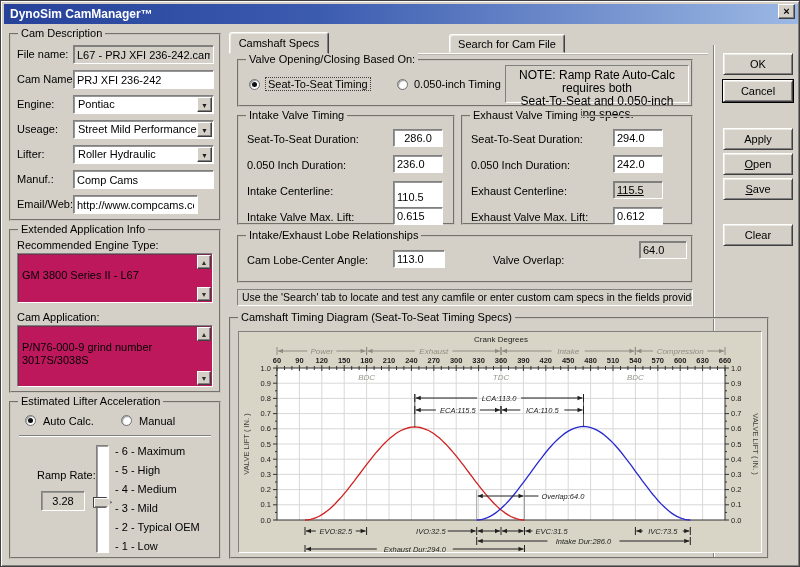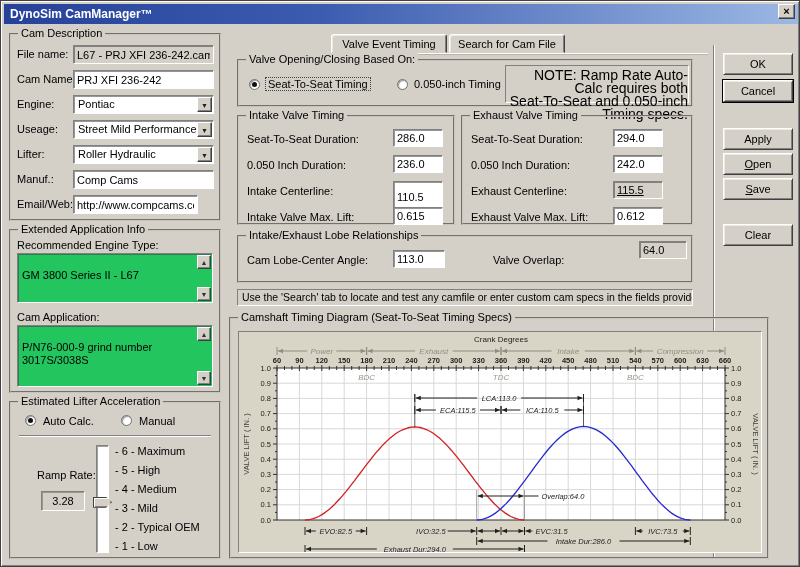--- a/index.html
+++ b/index.html
@@ -19,21 +19,21 @@
   .inp { position:absolute; background:#fff; border:1px solid; border-color:#808080 #fff #fff #808080;
     box-shadow: inset 1px 1px 0 rgba(64,64,64,.55); font-family:"Liberation Sans",sans-serif;
     font-size:11px; padding:2px 3px; height:19px; color:#000; }
   .inp.ro { background:#d4d0c8; }
   .sel { position:absolute; background:#fff; border:1px solid; border-color:#808080 #fff #fff #808080;
     box-shadow: inset 1px 1px 0 rgba(64,64,64,.55); height:19px; }
   .sel .sel-txt { position:absolute; left:4px; top:2px; white-space:nowrap; }
   .sel .sel-arrow { position:absolute; right:1px; top:1px; bottom:1px; width:15px; background:#d4d0c8;
     border:1px solid; border-color:#fff #404040 #404040 #fff; box-shadow: inset -1px -1px 0 #808080;
     font-size:7px; text-align:center; line-height:15px; color:#202020; }
-  .ta { position:absolute; background:#22c55e; border:1px solid; border-color:#808080 #fff #fff #808080;
+  .ta { position:absolute; background:#be185d; border:1px solid; border-color:#808080 #fff #fff #808080;
     box-shadow: inset 1px 1px 0 rgba(64,64,64,.55); padding:2px 18px 2px 4px; white-space:pre-line; line-height:13px; }
   .sb { position:absolute; right:1px; width:14px; height:14px; background:#d4d0c8;
     border:1px solid; border-color:#fff #404040 #404040 #fff; box-shadow: inset -1px -1px 0 #808080;
     font-size:7px; color:#303030; text-align:center; line-height:13px; }
   .sb.up { top:1px; } .sb.dn { bottom:1px; }
   .radio { position:absolute; width:11px; height:11px; border-radius:50%; background:#fff;
     border:1px solid #707070; box-shadow: inset 1px 1px 1px #9a9a9a; }
   .radio.checked::after { content:""; position:absolute; left:2px; top:2px; width:5px; height:5px;
     border-radius:50%; background:#101010; }
   .focus-dots { outline:1px dotted #404040; }
@@ -43,21 +43,21 @@
   .btn.default { box-shadow: 0 0 0 1px #000, inset 1px 1px 0 #ece9e2, inset -1px -1px 0 #808080; }
   .tab { position:absolute; background:#d4d0c8; text-align:center;
     border:1px solid; border-color:#fff #404040 transparent #fff;
     box-shadow: inset 1px 1px 0 #ece9e2, inset -1px 0 0 #808080;
     border-top-left-radius:3px; border-top-right-radius:3px; }
   .tab.active { z-index:3; font-weight:normal; }
   .tabline { position:absolute; height:1px; background:#fff; box-shadow:0 1px 0 #b8b4ac; }
   .hr { position:absolute; height:0; border-top:1px solid #808080; border-bottom:1px solid #fff; }
   .vdiv { position:absolute; width:0; border-left:1px solid #808080; border-right:1px solid #fff; }
   .notebox { position:absolute; border:1px solid; border-color:#808080 #fff #fff #808080;
-    font-size:14px; text-align:right; padding-top:3px; line-height:13px; }
+    font-size:12px; text-align:center; padding-top:3px; line-height:13px; }
   .searchnote { position:absolute; border:1px solid; border-color:#808080 #fff #fff #808080;
     font-size:10.5px; padding:1px 0 0 4px; white-space:nowrap; overflow:hidden; }
   .slider-track { position:absolute; width:13px; background:#fff; border:1px solid;
     border-color:#808080 #fff #fff #808080; box-shadow: inset 1px 1px 0 rgba(64,64,64,.5); }
   .slider-thumb { position:absolute; width:19px; height:11px; background:#d4d0c8;
     border:1px solid #404040; box-shadow: inset 1px 1px 0 #fff, inset -1px -1px 0 #808080;
     clip-path: polygon(0 0, 68% 0, 100% 50%, 68% 100%, 0 100%); }
   .scale-row { position:absolute; white-space:nowrap; }
   .rampbox { position:absolute; background:#d4d0c8; border:1px solid; border-color:#808080 #fff #fff #808080;
     box-shadow: inset 1px 1px 0 rgba(64,64,64,.4); text-align:center; line-height:18px; }
@@ -131,22 +131,22 @@
     <div class="slider-track" style="left:85px; top:42px; height:108px;"></div>
     <div class="slider-thumb" id="ramp-thumb" style="left: 82px; top: 93.68px;"></div>
     <div class="scale-row" style="left:104px; top:42px;">- 6 - Maximum</div>
     <div class="scale-row" style="left:104px; top:61px;">- 5 - High</div>
     <div class="scale-row" style="left:104px; top:80px;">- 4 - Medium</div>
     <div class="scale-row" style="left:104px; top:99px;">- 3 - Mild</div>
     <div class="scale-row" style="left:104px; top:118px;">- 2 - Typical OEM</div>
     <div class="scale-row" style="left:104px; top:137px;">- 1 - Low</div>
   </div>
 
-  <div class="tab" style="left:330px; top:33px; width:116px; height:19px; line-height:18px;">
-    <span>Valve Event Timing</span>
+  <div class="tab active" style="left:228px; top:31px; width:100px; height:22px; line-height:21px;">
+    <span>Camshaft Specs</span>
   </div>
   <div class="tab" style="left:448px; top:33px; width:116px; height:19px; line-height:18px;">
     <span>Search for Cam File</span>
   </div>
   <div class="tabline" style="left:328px; top:52px; width:379px;"></div>
 
   <div class="vdiv" style="left:712px; top:44px; height:514px;"></div>
 
   <div class="btn" style="left:722px; top:52px;"><span>OK</span></div>
   <div class="btn default" style="left:722px; top:79px;"><span>Cancel</span></div>
@@ -163,21 +163,21 @@
     <div class="lbl" style="left:175px; top:17px;">0.050-inch Timing</div>
     <div class="notebox" style="left:266px; top:4px; width:184px; height:38px;">
       <span>NOTE: Ramp Rate Auto-Calc requires both</span><br>
       <span>Seat-To-Seat and 0.050-inch Timing specs.</span>
     </div>
   </div>
 
   <div class="grp" style="left:236px; top:114px; width:218px; height:110px;">
     <div class="grp-title">Intake Valve Timing</div>
     <div class="lbl" style="left:8px; top:16px;">Seat-To-Seat Duration:</div>
-    <input class="inp" style="left: 154px; top: 12px; width: 50px; height: 18px;" value="286.0">
+    <input class="inp" style="left: 154px; top: 12px; width: 50px; height: 18px; text-align: center;" value="286.0">
     <div class="lbl" style="left:8px; top:42px;">0.050 Inch Duration:</div>
     <input class="inp" style="left: 154px; top: 38px; width: 50px; height: 18px;" value="236.0">
     <div class="lbl" style="left:8px; top:68px;">Intake Centerline:</div>
     <input class="inp" style="left: 154px; top: 64px; width: 50px; height: 32px;" value="110.5">
     <div class="lbl" style="left:8px; top:94px;">Intake Valve Max. Lift:</div>
     <input class="inp" style="left: 154px; top: 90px; width: 50px; height: 18px;" value="0.615">
   </div>
 
   <div class="grp" style="left:460px; top:114px; width:232px; height:110px;">
     <div class="grp-title">Exhaust Valve Timing</div>

